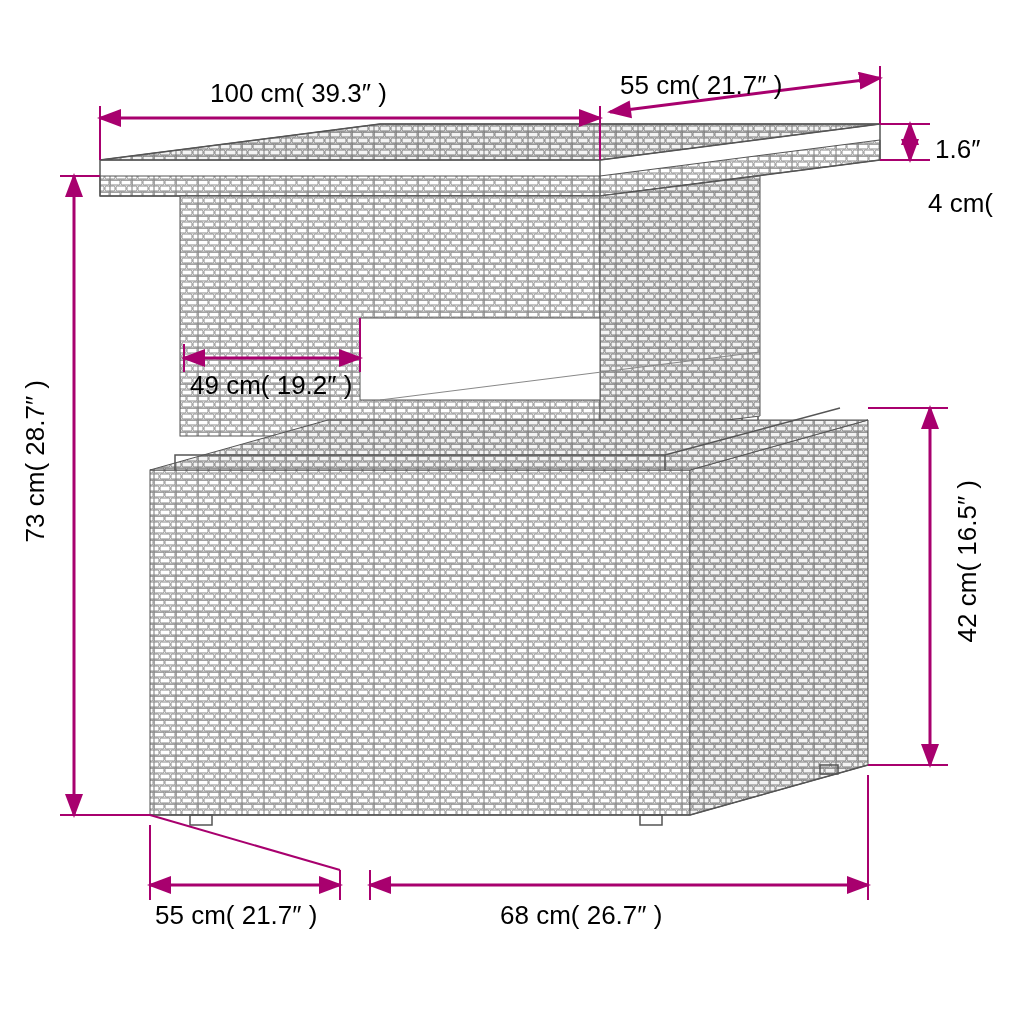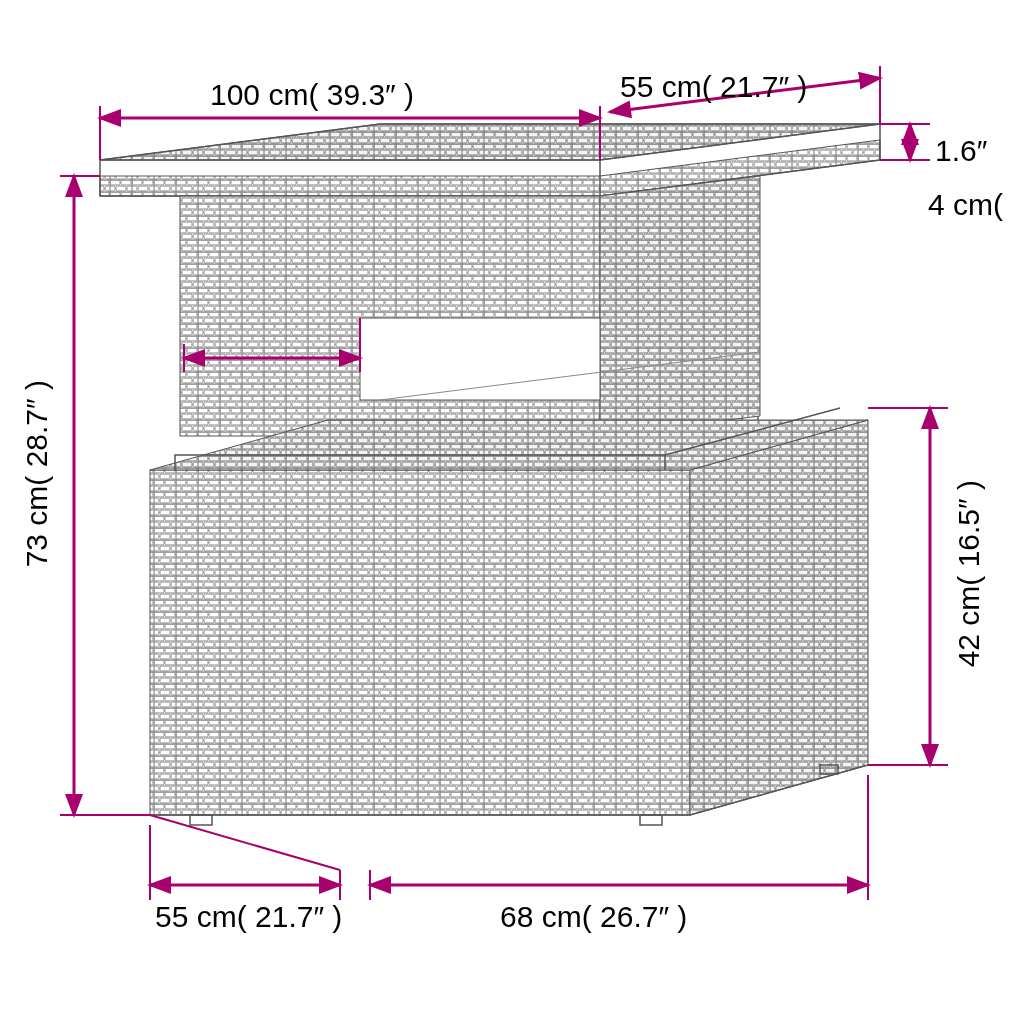--- a/index.html
+++ b/index.html
@@ -12,21 +12,21 @@
     overflow: hidden;
   }
   .stage {
     position: relative;
     width: 1024px;
     height: 1023px;
   }
   .dim {
     position: absolute;
     color: #000000;
-    font-size: 30px;
+    font-size: 26px;
     white-space: nowrap;
     font-weight: 400;
   }
   .vlabel {
     writing-mode: vertical-rl;
     transform: rotate(180deg);
     text-orientation: mixed;
   }
   
   svg.anno {
@@ -162,18 +162,19 @@
 
     <line x1="370" y1="885" x2="868" y2="885" class="mag" marker-start="url(#arrS)" marker-end="url(#arrE)"></line>
     <line x1="370" y1="870" x2="370" y2="900" class="magthin"></line>
     <line x1="868" y1="775" x2="868" y2="900" class="magthin"></line>
   </svg>
 
   <div class="dim" style="left:210px; top:78px;">100 cm( 39.3″ )</div>
   <div class="dim" style="left:620px; top:70px;">55 cm( 21.7″ )</div>
   <div class="dim" style="left:935px; top:122px;margin-top:12px;">1.6″</div>
   <div class="dim" style="left:928px; top:188px;text-align:right;">4 cm(</div>
+  <div class="dim" style="left:190px; top:370px;">49 cm( 19.2″ )</div>
   <div class="dim vlabel" style="left:20px;  top:380px;">73 cm( 28.7″ )</div>
   <div class="dim vlabel" style="left:952px; top:480px;">42 cm( 16.5″ )</div>
   <div class="dim" style="left:155px; top:900px;">55 cm( 21.7″ )</div>
   <div class="dim" style="left:500px; top:900px;">68 cm( 26.7″ )</div>
 
 </div>
 
 </body></html>

